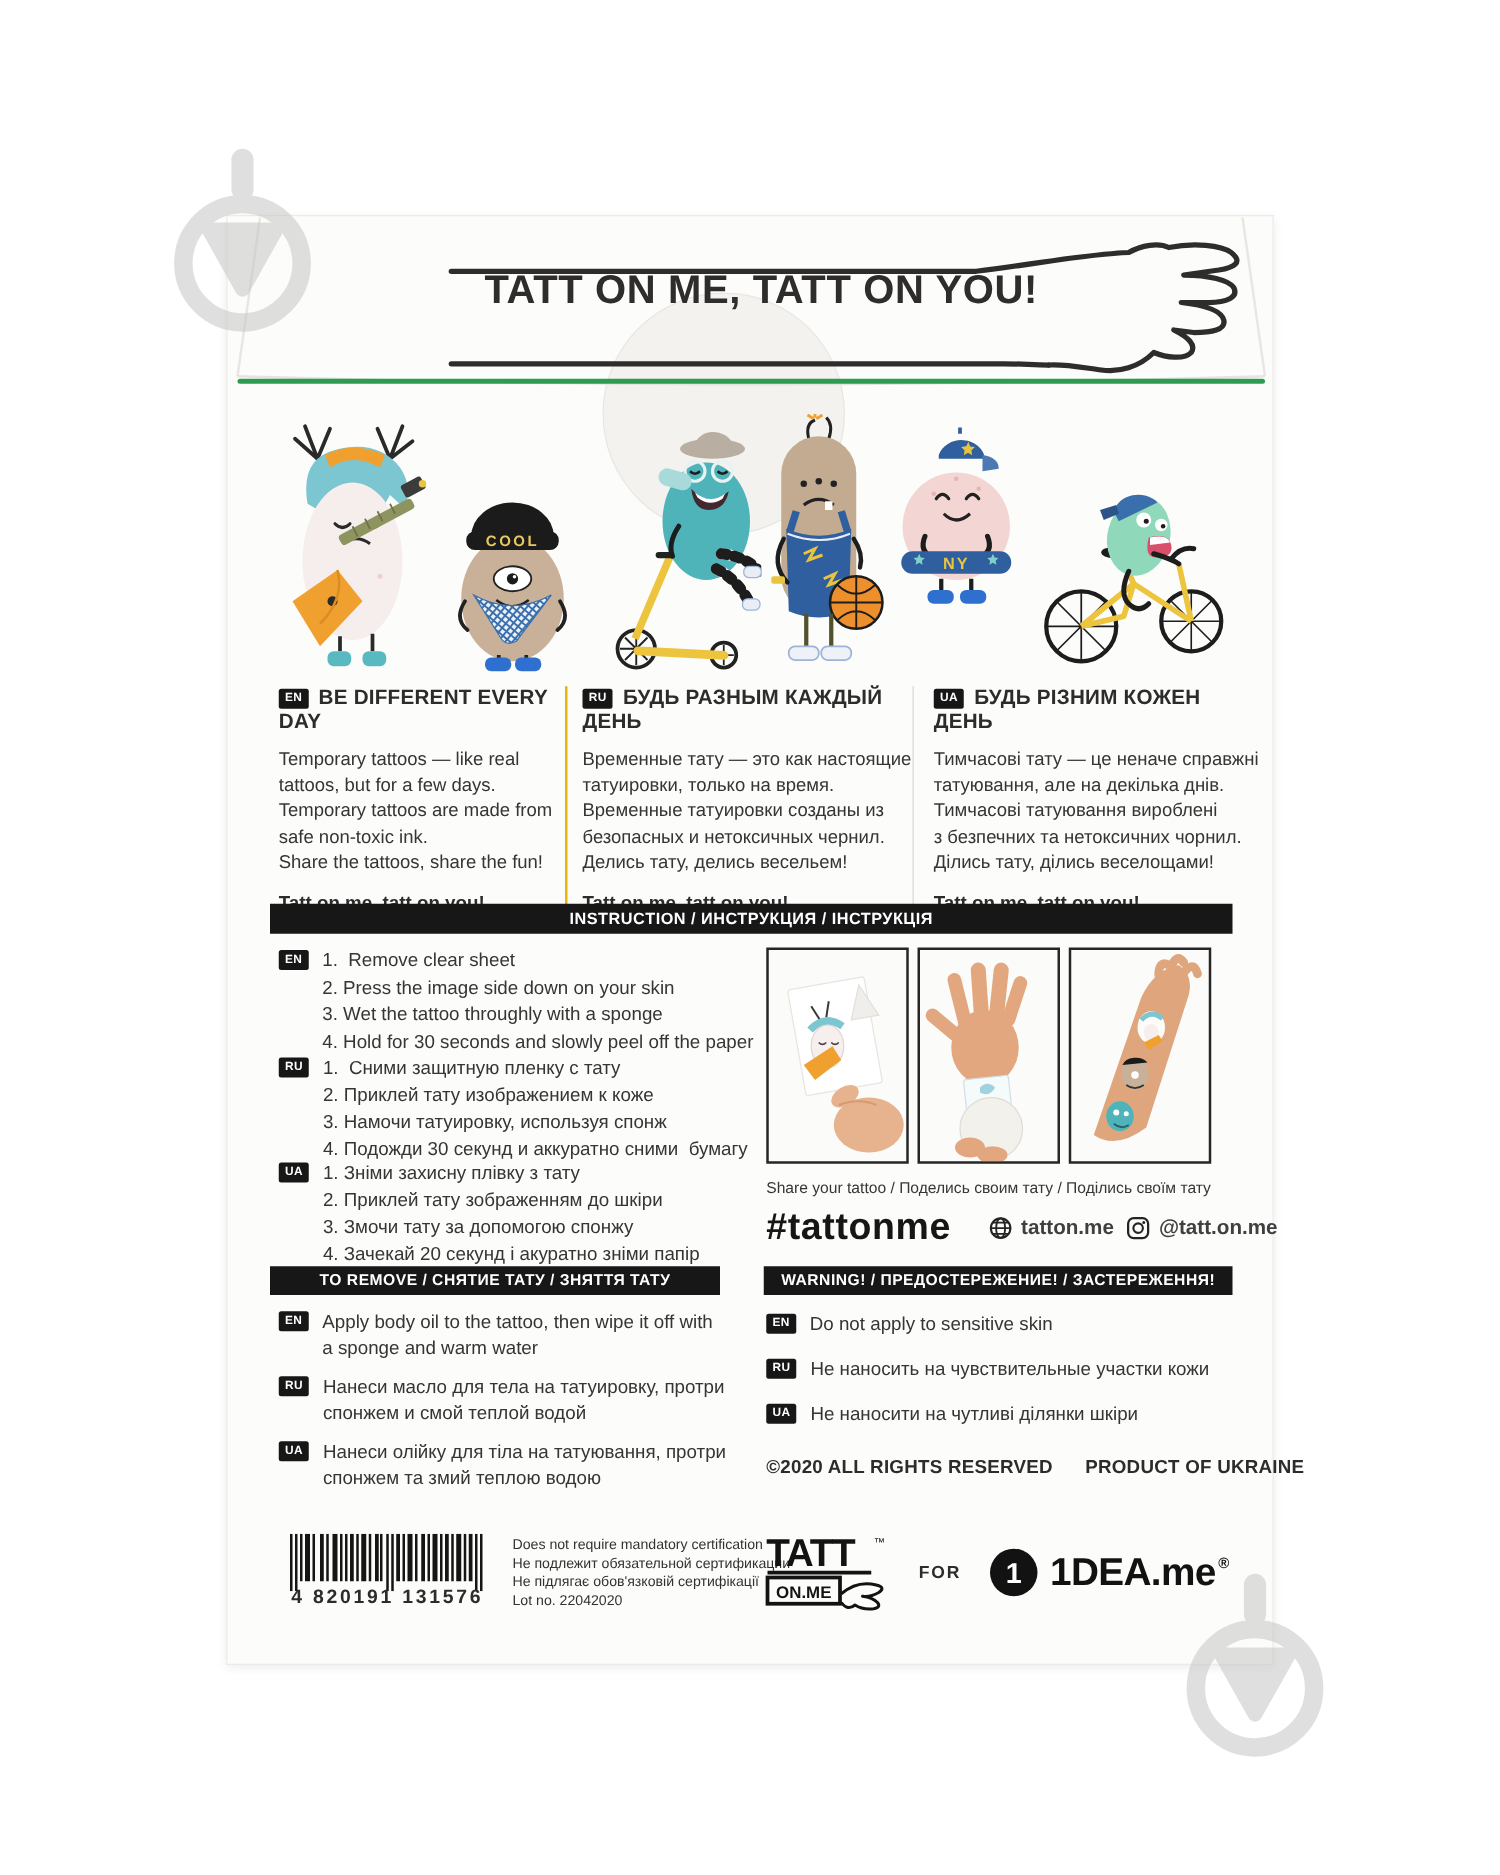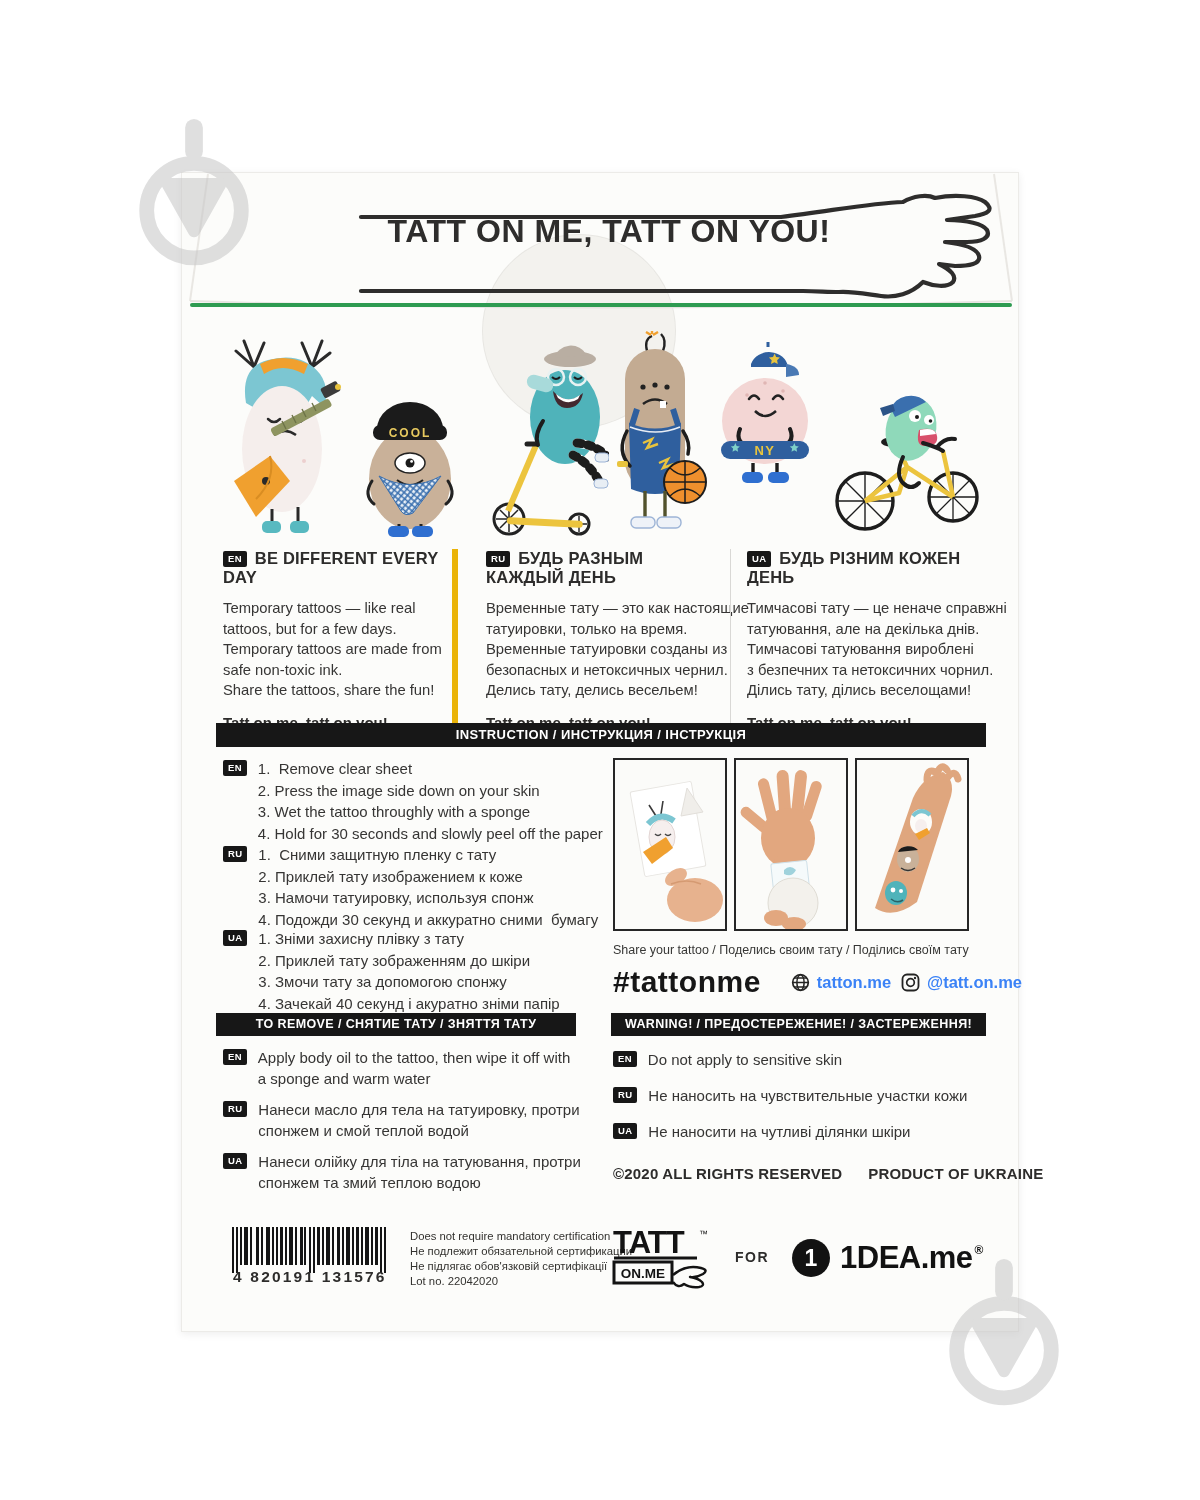--- a/index.html
+++ b/index.html
@@ -19,21 +19,21 @@
   .title-art{position:absolute;left:169px;top:20px}
   .title-text{position:absolute;left:197px;top:40px;width:460px;text-align:center;
               font-size:32px;font-weight:800;letter-spacing:.5px;color:#2e2d2c;white-space:nowrap}
 
   .char{position:absolute}
 
   
   .intro{position:absolute;left:41px;top:376px;width:764px;display:flex;align-items:flex-start}
   .intro .col{padding-right:12px}
   .intro .col1{width:229px}
-  .intro .col2{width:278px;border-left:6px solid #eab308;padding-left:28px}
+  .intro .col2{width:278px;border-left:2px solid #eab308;padding-left:12px}
   .intro .col3{width:257px;border-left:1px solid #d9d8d5;padding-left:16px}
   .badge{display:inline-block;background:#171717;color:#fff;font-size:9.5px;font-weight:700;
          padding:3px 5px;border-radius:2px;letter-spacing:.3px;line-height:1;vertical-align:2px}
   .intro .hd{font-size:16.5px;font-weight:800;margin-left:8px;letter-spacing:.2px}
   .intro .body{margin-top:11px;font-size:14.8px;line-height:20.5px;white-space:pre;color:#363534}
   .intro .tag{margin-top:13px;font-weight:800;font-size:15px}
 
   
   .bar{position:absolute;background:#171717;color:#fff;font-weight:700;text-align:center;letter-spacing:.4px}
   .bar-instruction{left:34px;top:550px;width:770px;height:24px;line-height:24px;font-size:13px}
@@ -45,21 +45,21 @@
   .steps .txt{font-size:15px;line-height:21.5px;white-space:pre;color:#363534}
   .steps .badge{margin-top:2px}
 
   
   .photos{position:absolute;left:431px;top:585px;display:flex;gap:7px}
   .photo{width:114px;height:173px;border:2px solid #262626;background:#fbfbf9;overflow:hidden}
 
   .share-caption{position:absolute;left:431px;top:770px;width:390px;font-size:12.5px;color:#373735}
   .hashrow{position:absolute;left:431px;top:788px;height:42px;display:flex;align-items:center}
   .hashtag{font-size:30px;font-weight:800;letter-spacing:.5px;color:#161616}
-  .sociallink{display:flex;align-items:center;gap:7px;font-size:16.5px;font-weight:700;color:#3b82f6}
+  .sociallink{display:flex;align-items:center;gap:7px;font-size:16.5px;font-weight:700;color:#404040}
   .link1{margin-left:30px}.link2{margin-left:10px}
 
   
   .rw{position:absolute;display:flex;gap:11px;align-items:flex-start}
   .rw .txt{font-size:15px;line-height:21px;white-space:pre;color:#363534}
   .rw .badge{margin-top:2px}
 
   .legal{position:absolute;left:431px;top:992px;font-size:15px;font-weight:700;letter-spacing:.2px;white-space:nowrap}
   .legal .gap{display:inline-block;width:26px}
 
@@ -283,21 +283,21 @@
       <div class="txt">1.  Сними защитную пленку с тату
 2. Приклей тату изображением к коже
 3. Намочи татуировку, используя спонж
 4. Подожди 30 секунд и аккуратно сними  бумагу</div>
     </div>
     <div class="steps" style="top:755px">
       <span class="badge">UA</span>
       <div class="txt">1. Зніми захисну плівку з тату
 2. Приклей тату зображенням до шкіри
 3. Змочи тату за допомогою спонжу
-4. Зачекай 40 секунд і акуратно зніми папір</div>
+4. Зачекай 20 секунд і акуратно зніми папір</div>
     </div>
 
     <div class="photos">
       <div class="photo">
         <svg width="110" height="169" viewBox="0 0 110 169">
           <rect x="22" y="26" width="62" height="86" rx="2" transform="rotate(-10 53 69)" fill="#fff" stroke="#e7e5e1"></rect>
           <path d="M72 28 l16 24 -22 4z" fill="#f0eeea" stroke="#e2dfda"></path>
           <path d="M41 56 l-7 -11 M46 54 l2 -13" stroke="#3a3a3a" stroke-width="1.6"></path>
           <path d="M33 64 q12 -13 26 -3" stroke="#7cc6d2" stroke-width="6" fill="none"></path>
           <ellipse cx="47" cy="77" rx="13" ry="17" fill="#f6efee" stroke="#e3d6d4"></ellipse>

